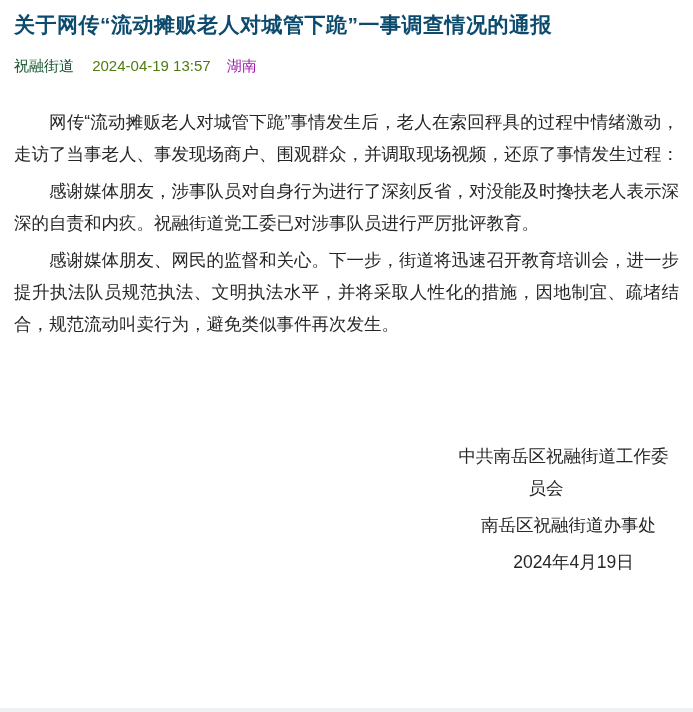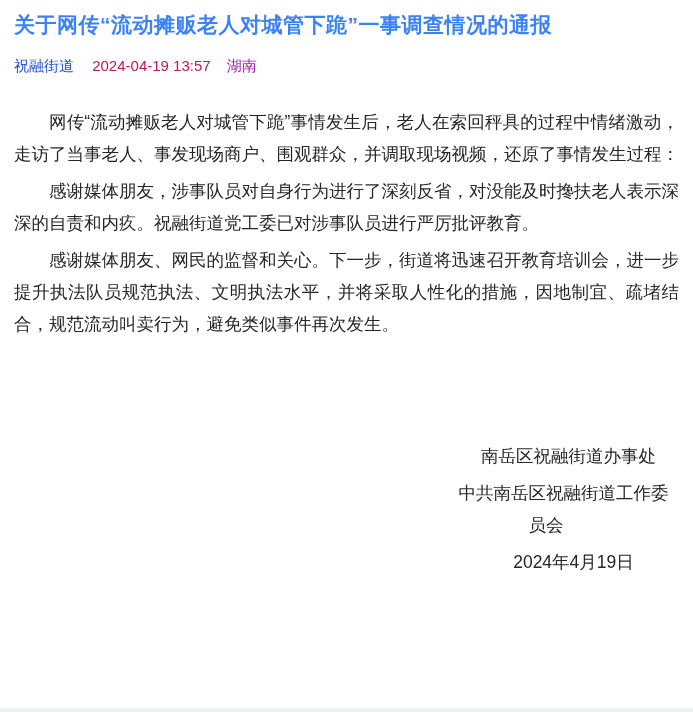--- a/index.html
+++ b/index.html
@@ -13,36 +13,36 @@
     height: 712px;
     background: #ffffff;
     overflow: hidden;
     font-family: "Liberation Sans", "DejaVu Sans", sans-serif;
   }
   .article-title {
     margin: 10px 14px 0 14px;
     font-size: 21px;
     line-height: 29px;
     font-weight: 700;
-    color: #3b82f6;
+    color: #0c4a6e;
     letter-spacing: 0.5px;
   }
   .article-meta {
     margin: 17px 14px 0 14px;
     font-size: 15px;
     line-height: 20px;
     white-space: nowrap;
   }
   .meta-source {
-    color: #1d4ed8;
+    color: #14532d;
     margin-right: 14px;
     cursor: pointer;
   }
   .meta-time {
-    color: #be185d;
+    color: #4d7c0f;
     margin-right: 12px;
   }
   .meta-location {
     color: #a21caf;
   }
   .article-body {
     margin: 30px 14px 0 14px;
     color: #262626;
     font-size: 17.5px;
     line-height: 32px;
@@ -88,21 +88,21 @@
     <span class="meta-time">2024-04-19 13:57</span>
     <span class="meta-location">湖南</span>
   </div>
 
   <div class="article-body">
     <p>网传“流动摊贩老人对城管下跪”事情发生后，老人在索回秤具的过程中情绪激动，走访了当事老人、事发现场商户、围观群众，并调取现场视频，还原了事情发生过程：</p>
     <p>感谢媒体朋友，涉事队员对自身行为进行了深刻反省，对没能及时搀扶老人表示深深的自责和内疚。祝融街道党工委已对涉事队员进行严厉批评教育。</p>
     <p>感谢媒体朋友、网民的监督和关心。下一步，街道将迅速召开教育培训会，进一步提升执法队员规范执法、文明执法水平，并将采取人性化的措施，因地制宜、疏堵结合，规范流动叫卖行为，避免类似事件再次发生。</p>
 
     <div class="signature">
+      <p class="sig-line sig-1">中共南岳区祝融街道工作委员会</p>
       <p class="sig-line sig-2">南岳区祝融街道办事处</p>
-      <p class="sig-line sig-1">中共南岳区祝融街道工作委员会</p>
       <p class="sig-line sig-3">2024年4月19日</p>
     </div>
   </div>
 
   <div class="bottom-strip"></div>
 
 </div>
 
 </body></html>

